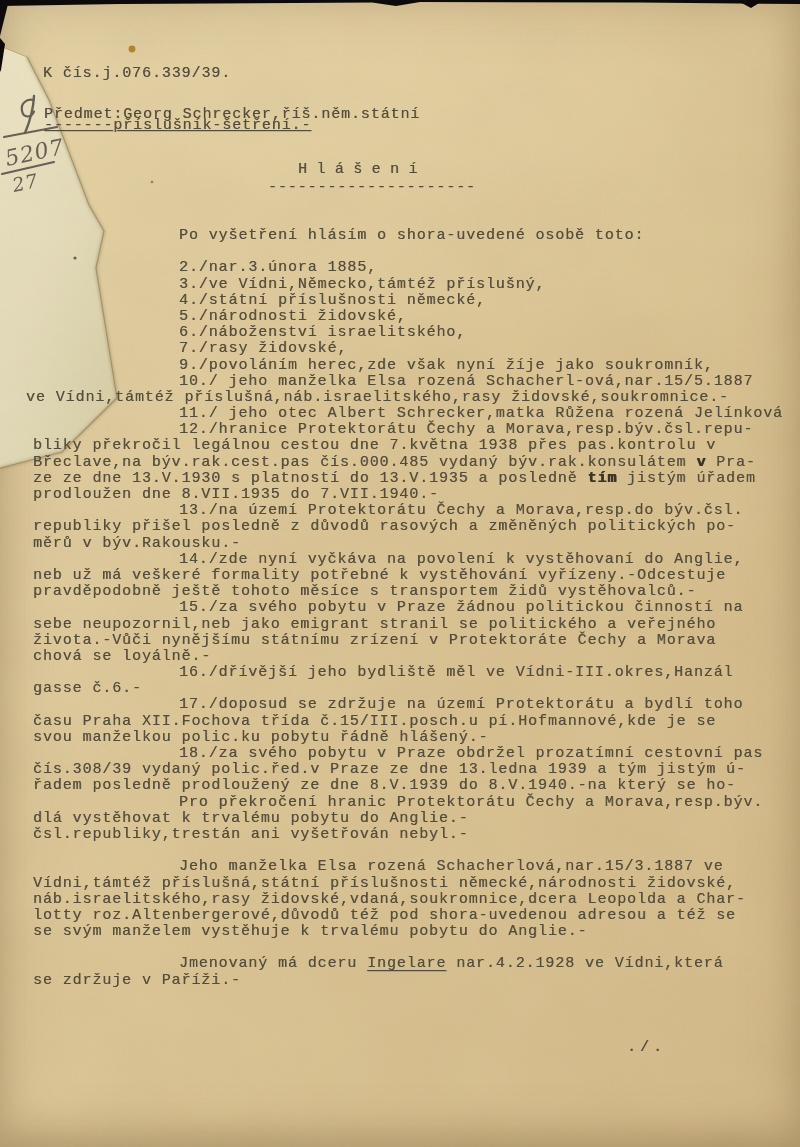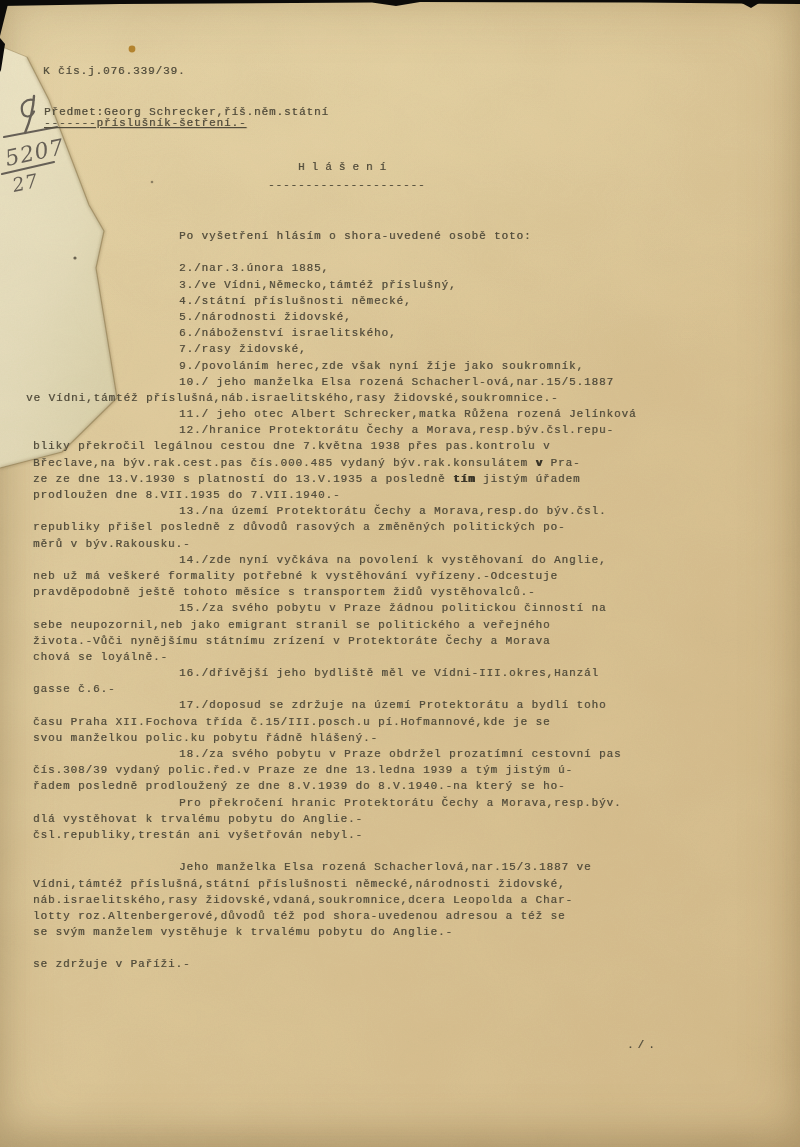--- a/index.html
+++ b/index.html
@@ -8,21 +8,21 @@
     position:absolute;left:0;top:0;width:800px;height:1147px;
     background:
       radial-gradient(ellipse 900px 500px at 55% 8%, rgba(240,225,180,.35), rgba(240,225,180,0) 60%),
       linear-gradient(115deg,#e6d4a8 0%,#ddc798 45%,#d6bd8d 100%);
     box-shadow: inset 0 0 60px rgba(120,95,50,.25), inset 0 -14px 30px rgba(110,88,48,.22);
   }
   svg.layer{position:absolute;left:0;top:0;pointer-events:none;}
   .typed{
     position:absolute;left:0;top:0;width:800px;height:1147px;z-index:3;
     font-family:"Liberation Mono","DejaVu Sans Mono",monospace;
-    font-size:11px;color:#534e3d;letter-spacing:.9px;
+    font-size:15px;color:#534e3d;letter-spacing:.9px;
     text-shadow:.4px .4px .6px rgba(82,75,58,.55);
   }
   .hdr{position:absolute;white-space:pre;}
   #ref-number{left:43px;top:65px;}
   #subject-1{left:44px;top:106px;}
   #subject-2{left:44px;top:117px;text-decoration:underline;}
   #doc-title{left:298px;top:161px;letter-spacing:.2px;}
   #title-dashes{left:268px;top:179px;}
   #cont-mark{left:627px;top:1039px;letter-spacing:4px;}
   #body-lines{position:absolute;left:33px;top:228px;width:745px;}
@@ -123,20 +123,21 @@
         <div class="line ind"><span>Pro překročení hranic Protektorátu Čechy a Morava,resp.býv.</span></div>
         <div class="line"><span>dlá vystěhovat k trvalému pobytu do Anglie.-</span></div>
         <div class="line"><span>čsl.republiky,trestán ani vyšetřován nebyl.-</span></div>
         <div class="line blank"></div>
         <div class="line ind"><span>Jeho manželka Elsa rozená Schacherlová,nar.15/3.1887 ve</span></div>
         <div class="line"><span>Vídni,támtéž příslušná,státní příslušnosti německé,národnosti židovské,</span></div>
         <div class="line"><span>náb.israelitského,rasy židovské,vdaná,soukromnice,dcera Leopolda a Char-</span></div>
         <div class="line"><span>lotty roz.Altenbergerové,důvodů též pod shora-uvedenou adresou a též se</span></div>
         <div class="line"><span>se svým manželem vystěhuje k trvalému pobytu do Anglie.-</span></div>
         <div class="line blank"></div>
+        <div class="line ind"><span>Jmenovaný má dceru </span><span class="f-u">Ingelare</span><span> nar.4.2.1928 ve Vídni,která</span></div>
         <div class="line"><span>se zdržuje v Paříži.-</span></div>
       </div>
     <div class="hdr" id="cont-mark">./.</div>
   </div>
 
   <svg class="layer texture" width="800" height="1147">
     <defs>
       <filter id="fiber" x="0" y="0" width="100%" height="100%">
         <feTurbulence type="fractalNoise" baseFrequency="0.7" numOctaves="2" seed="7"></feTurbulence>
         <feColorMatrix type="matrix" values="0 0 0 0 0.52  0 0 0 0 0.46  0 0 0 0 0.33  0 0 0 0.07 0"></feColorMatrix>

